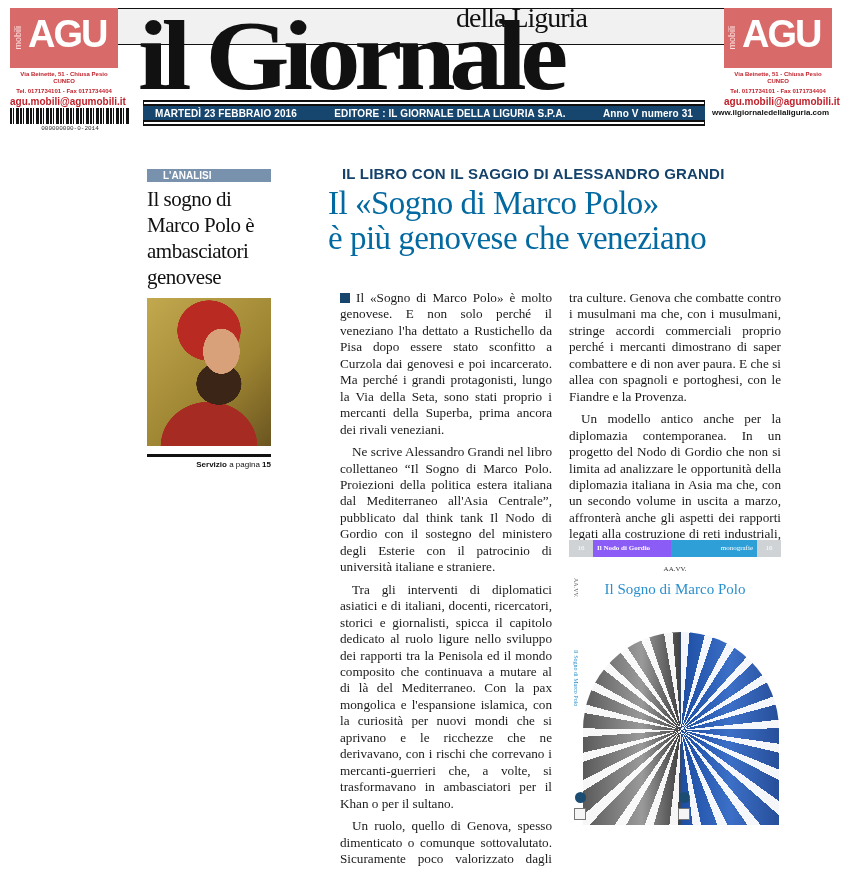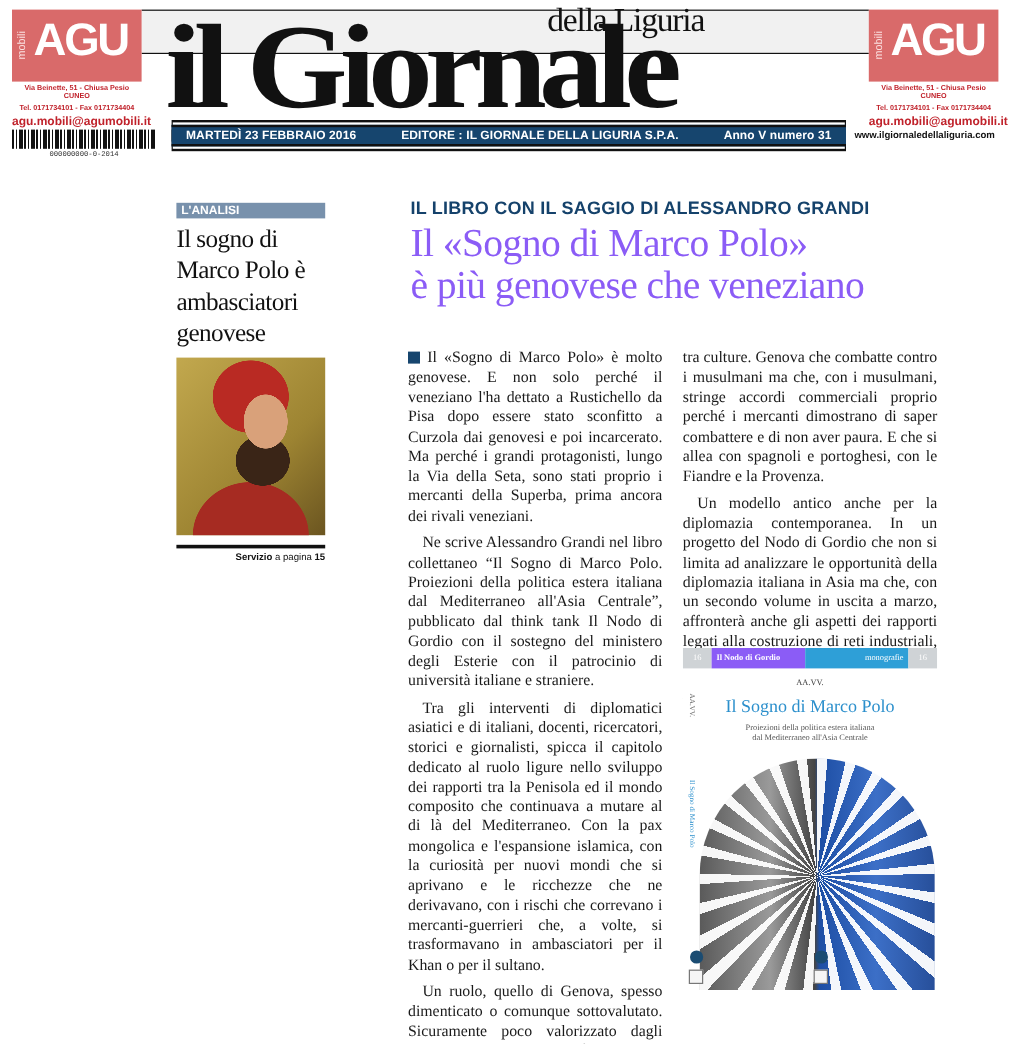--- a/index.html
+++ b/index.html
@@ -22,35 +22,35 @@
   .masthead-strip { position: absolute; left: 118px; top: 8px; width: 606px; height: 36px; background: #f1f1f1; border-top: 1px solid #111; }
   .masthead-rule { position: absolute; left: 118px; top: 44px; width: 606px; height: 1px; background: #111; }
   .mast-sub { position: absolute; left: 432px; top: 3px; font: 28px "Liberation Serif", serif; color: #111; letter-spacing: -1px; line-height: 30px; margin-left: 24px; }
   .mast-title { position: absolute; left: 138px; top: 6px; font: bold 100px "Liberation Serif", serif; color: #111; letter-spacing: -6px; line-height: 100px; transform: scaleX(1.08); transform-origin: left top; }
   .mast-bar { position: absolute; left: 143px; top: 104px; width: 562px; height: 18px; background: #16456e; border-top: 2px solid #111; border-bottom: 2px solid #111; box-shadow: 0 -3px 0 -1px #fff, 0 -4px 0 0 #111, 0 3px 0 -1px #fff, 0 4px 0 0 #111; display: flex; align-items: center; justify-content: space-between; padding: 0 12px; }
   .mast-bar span { font: bold 10px "Liberation Sans", sans-serif; color: #ffffff; letter-spacing: 0.1px; text-align: right; }
   .site-url { position: absolute; left: 712px; top: 108px; font: bold 8px "Liberation Sans", sans-serif; color: #111; }
 
   
   .side { position: absolute; left: 147px; top: 169px; width: 124px; }
-  .kicker-box { background: #7891ac; color: #fff; font: bold 10px "Liberation Sans", sans-serif; padding: 1px 4px; height: 13px; line-height: 11px; }
+  .kicker-box { background: #7891ac; color: #fff; font: bold 10px "Liberation Sans", sans-serif; padding: 1px 16px; height: 13px; line-height: 11px; }
   .side-title { font: 21px "Liberation Serif", serif; line-height: 26px; margin-top: 4px; letter-spacing: -0.5px; color: #111; }
   .portrait { margin-top: 8px; width: 124px; height: 148px; background:
       radial-gradient(ellipse 26px 32px at 60% 36%, #d9a17a 0 70%, transparent 71%),
       radial-gradient(ellipse 28px 26px at 58% 58%, #3a2517 0 80%, transparent 81%),
       radial-gradient(ellipse 42px 40px at 50% 22%, #b92a23 0 75%, transparent 76%),
       radial-gradient(ellipse 60px 55px at 50% 100%, #a62b22 0 80%, transparent 81%),
       linear-gradient(135deg, #c2a84e 0%, #9d8432 60%, #6b5520 100%); }
   .side-rule { margin-top: 8px; height: 3px; background: #111; }
   .side-ref { text-align: right; font: 8px "Liberation Sans", sans-serif; margin-top: 3px; color: #111; }
   .side-ref b { font-weight: bold; }
 
   
   .art-kicker { position: absolute; left: 342px; top: 165px; font: bold 15px "Liberation Sans", sans-serif; color: #15426b; letter-spacing: 0.2px; }
-  .art-title { position: absolute; left: 342px; top: 186px; width: 450px; font: 33px "Liberation Serif", serif; line-height: 35px; color: #8b5cf6; letter-spacing: -0.5px; }
+  .art-title { position: absolute; left: 328px; top: 186px; width: 450px; font: 33px "Liberation Serif", serif; line-height: 35px; color: #0369a1; letter-spacing: -0.5px; }
   .col { position: absolute; top: 268px; font: 13.2px "Liberation Serif", serif; line-height: 16.45px; text-align: justify; color: #1a1a1a; hyphens: manual; }
   .col1 { left: 340px; width: 212px; }
   .col2 { left: 569px; width: 212px; }
   .col p { text-indent: 12px; margin-bottom: 6px; }
   .col p.first { text-indent: 0; margin-top: 22px; }
   .bullet { display: inline-block; width: 10px; height: 10px; background: #16456e; margin-right: 6px; vertical-align: -1px; }
 
   
   .book { position: absolute; left: 569px; top: 540px; width: 212px; height: 285px; background: #fff; overflow: hidden; }
   .book-bar { height: 17px; display: flex; font: 7px "Liberation Serif", serif; color: #fff; }
@@ -143,24 +143,20 @@
 
 <div class="book">
   <div class="book-bar">
     <span class="num">16</span>
     <span class="brand">Il Nodo di Gordio</span>
     <span class="series">monografie</span>
     <span class="num">16</span>
   </div>
   <div class="book-authors">AA.VV.</div>
   <div class="book-title">Il Sogno di Marco Polo</div>
-  <div class="book-sub">
-    <div>Proiezioni della politica estera italiana</div>
-    <div>dal Mediterraneo all'Asia Centrale</div>
-  </div>
   <div class="book-spine">AA.VV.</div>
   <div class="book-spine2">Il Sogno di Marco Polo</div>
   <div class="book-art"></div>
   <div class="book-logo" style="left:6px; top:252px;"></div>
   <div class="book-pub" style="left:5px; top:268px;"></div>
   <div class="book-logo" style="left:110px; top:252px;"></div>
   <div class="book-pub" style="left:109px; top:268px;"></div>
 </div>
 
 </body></html>

